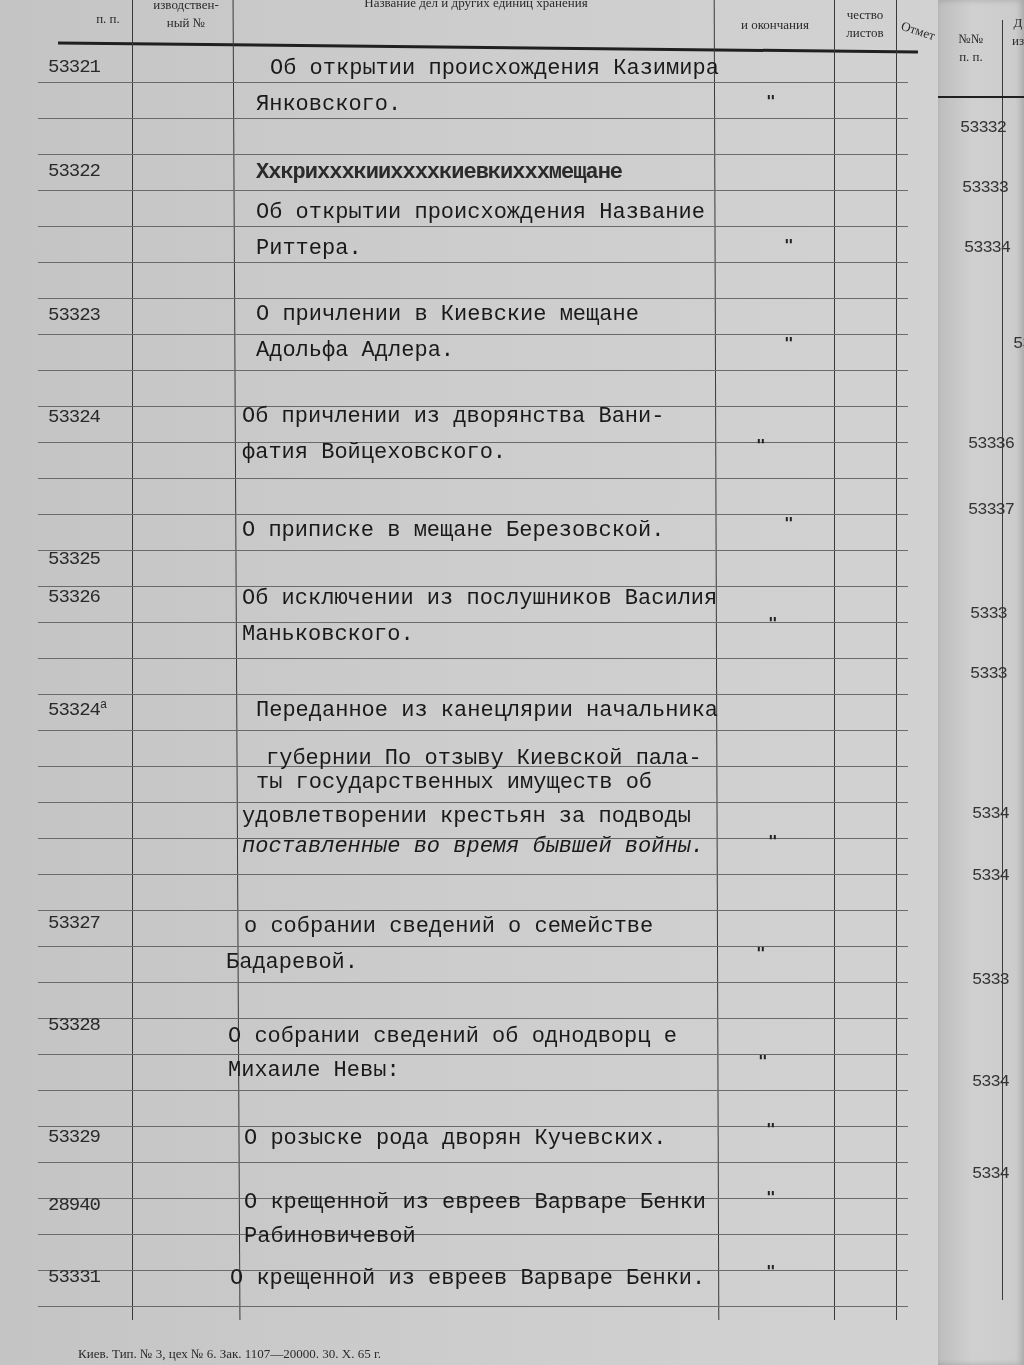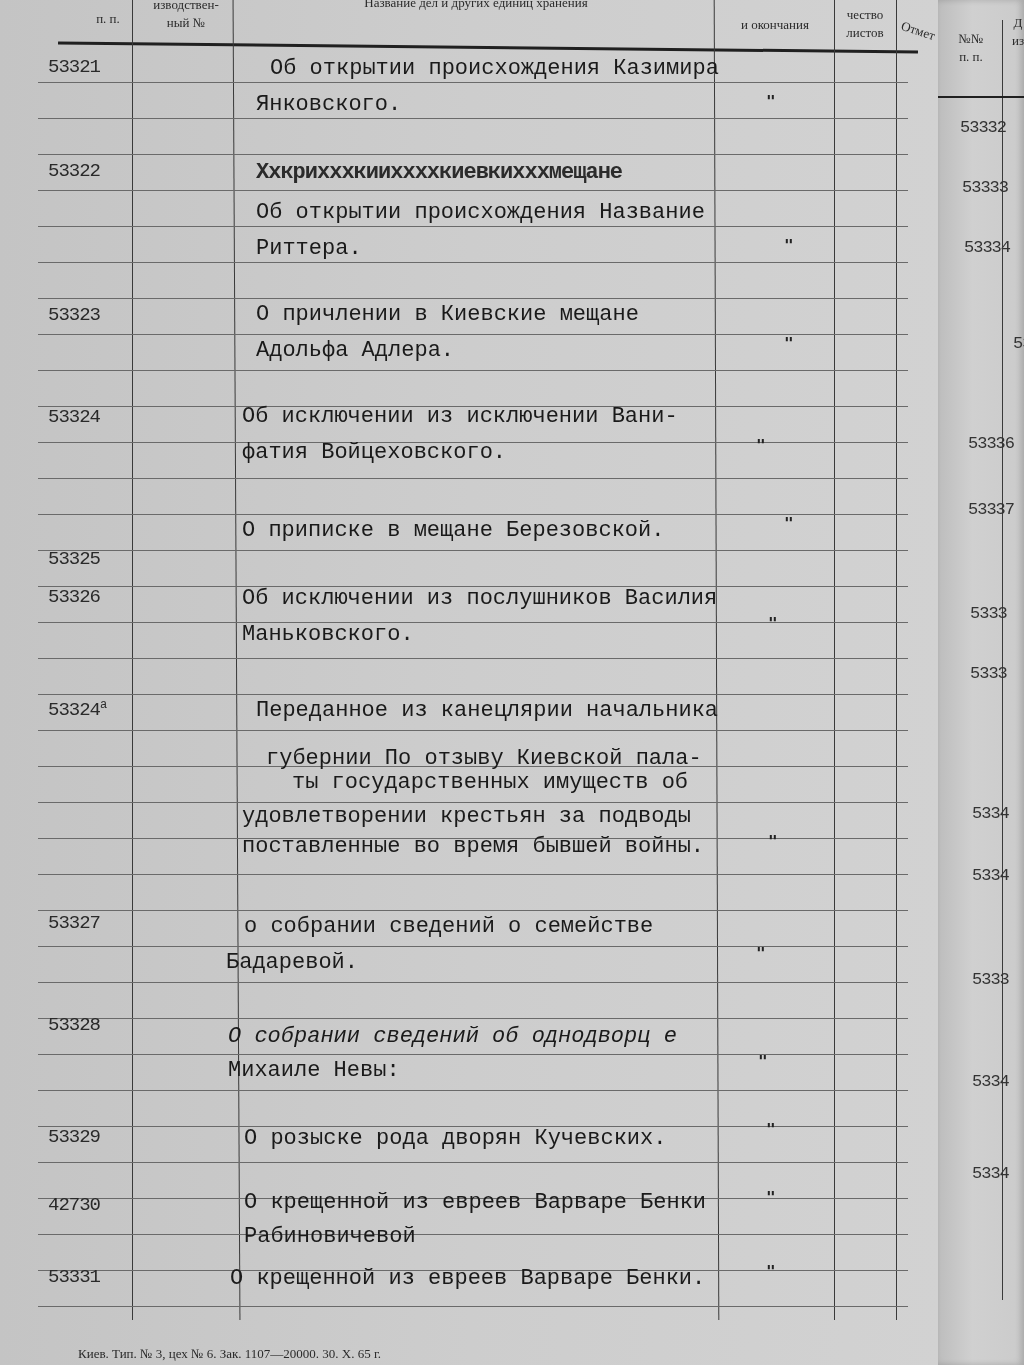--- a/index.html
+++ b/index.html
@@ -113,56 +113,56 @@
   <div class="txt" style="left:256px;top:200px;">Об открытии происхождения Название</div>
   <div class="txt" style="left:256px;top:236px;">Риттера.</div>
   <div class="ditto" style="left:784px;top:236px;">"</div>
 
   <div class="num" style="top:304px;">53323</div>
   <div class="txt" style="left:256px;top:302px;">О причлении в Киевские мещане</div>
   <div class="txt" style="left:256px;top:338px;">Адольфа Адлера.</div>
   <div class="ditto" style="left:784px;top:334px;">"</div>
 
   <div class="num" style="top:406px;">53324</div>
-  <div class="txt" style="left:242px;top:404px;">Об исключении из исключении Вани-</div>
+  <div class="txt" style="left:242px;top:404px;">Об причлении из дворянства Вани-</div>
   <div class="txt" style="left:242px;top:440px;">фатия Войцеховского.</div>
   <div class="ditto" style="left:756px;top:436px;">"</div>
 
   <div class="num" style="top:548px;">53325</div>
   <div class="txt" style="left:242px;top:518px;">О приписке в мещане Березовской.</div>
   <div class="ditto" style="left:784px;top:514px;">"</div>
 
   <div class="num" style="top:586px;">53326</div>
   <div class="txt" style="left:242px;top:586px;">Об исключении из послушников Василия</div>
   <div class="txt" style="left:242px;top:622px;">Маньковского.</div>
   <div class="ditto" style="left:768px;top:614px;">"</div>
 
   <div class="num" style="top:698px;"><span>53324</span><span class="sup">а</span></div>
   <div class="txt" style="left:256px;top:698px;">Переданное из канецлярии начальника</div>
   <div class="txt" style="left:266px;top:734px;margin-top:12px;">губернии По отзыву Киевской пала-</div>
-  <div class="txt" style="left:256px;top:770px;margin-left:36px;">ты государственных имуществ об</div>
+  <div class="txt" style="left:256px;top:770px;">ты государственных имуществ об</div>
   <div class="txt" style="left:242px;top:804px;">удовлетворении крестьян за подводы</div>
-  <div class="txt" style="left:242px;top:834px;">поставленные во время бывшей войны.</div>
+  <div class="txt" style="left:242px;top:834px;font-style:italic;">поставленные во время бывшей войны.</div>
   <div class="ditto" style="left:768px;top:832px;">"</div>
 
   <div class="num" style="top:912px;">53327</div>
   <div class="txt" style="left:244px;top:914px;">о собрании сведений о семействе</div>
   <div class="txt" style="left:226px;top:950px;">Бадаревой.</div>
   <div class="ditto" style="left:756px;top:944px;">"</div>
 
   <div class="num" style="top:1014px;">53328</div>
-  <div class="txt" style="left:228px;top:1024px;font-style:italic;">О собрании сведений об однодворц е</div>
+  <div class="txt" style="left:228px;top:1024px;">О собрании сведений об однодворц е</div>
   <div class="txt" style="left:228px;top:1058px;">Михаиле Невы:</div>
   <div class="ditto" style="left:758px;top:1052px;">"</div>
 
   <div class="num" style="top:1126px;">53329</div>
   <div class="txt" style="left:244px;top:1126px;text-align:right;">О розыске рода дворян  Кучевских.</div>
   <div class="ditto" style="left:766px;top:1120px;">"</div>
 
-  <div class="num" style="top:1194px;">42730</div>
+  <div class="num" style="top:1194px;">28940</div>
   <div class="txt" style="left:244px;top:1190px;">О крещенной из евреев Варваре Бенки</div>
   <div class="txt" style="left:244px;top:1224px;">Рабиновичевой</div>
   <div class="ditto" style="left:766px;top:1188px;">"</div>
 
   <div class="num" style="top:1266px;">53331</div>
   <div class="txt" style="left:230px;top:1266px;">О крещенной из евреев Варваре Бенки.</div>
   <div class="ditto" style="left:766px;top:1262px;">"</div>
 
   <div class="footer">Киев. Тип. № 3, цех № 6. Зак. 1107—20000. 30. X. 65 г.</div>
 </div>

